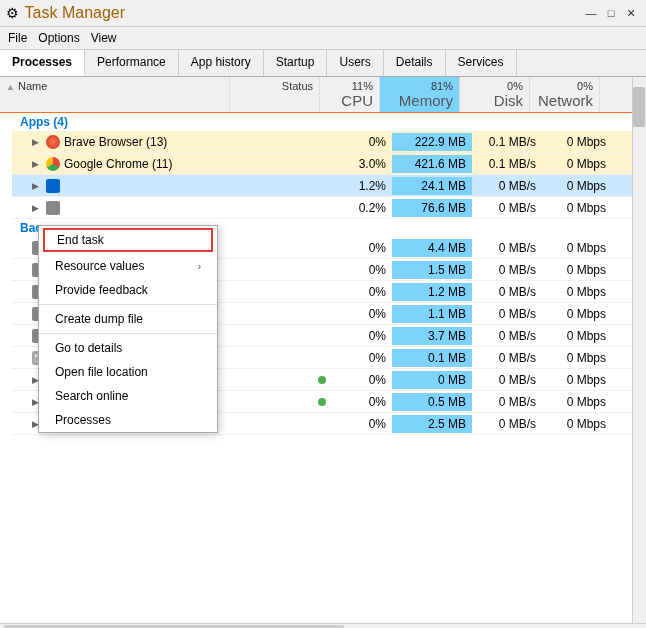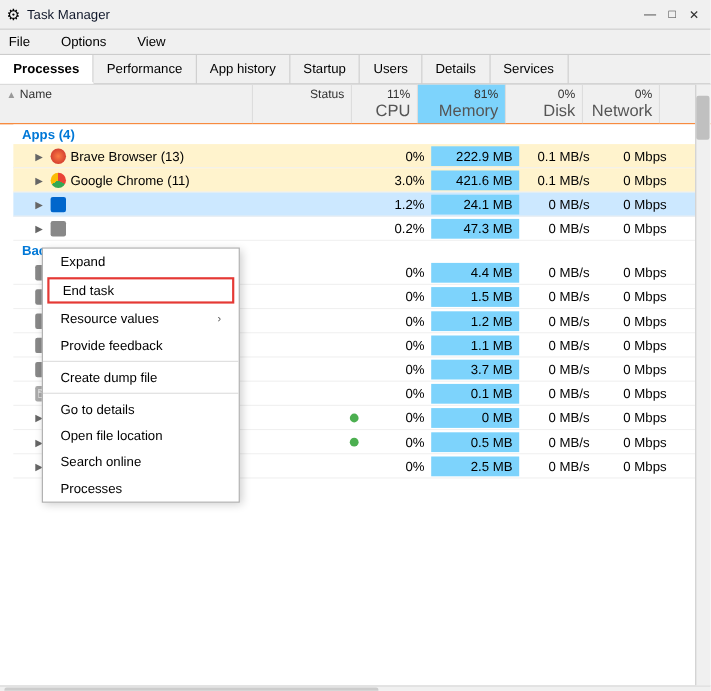--- a/index.html
+++ b/index.html
@@ -18,43 +18,43 @@
       justify-content: space-between;
       padding: 4px 6px;
       border-bottom: 1px solid #ccc;
     }
     .title-bar-left {
       display: flex;
       align-items: center;
       gap: 6px;
     }
     .title-bar-title {
-      font-size: 12px;
-      color: #0f172a;
+      font-size: 16px;
+      color: #a16207;
     }
     .title-bar-controls {
       display: flex;
       gap: 2px;
     }
     .title-bar-btn {
       width: 18px;
       height: 18px;
       background: transparent;
       border: none;
       cursor: pointer;
       font-size: 11px;
       display: flex;
       align-items: center;
       justify-content: center;
       color: #333;
     }
     .menu-bar {
       display: flex;
       padding: 2px 4px;
-      gap: 20px;
+      gap: 3px;
       border-bottom: 1px solid #ccc;
     }
     .menu-item {
       font-size: 12px;
       padding: 2px 4px;
       cursor: pointer;
       color: #000;
     }
     .tabs {
       display: flex;
@@ -326,21 +326,21 @@
     </div>
 
     <div class="process-row">
       <div class="cell name indent">
         <span class="expand-arrow">▶</span>
         <span class="task-icon" style="background:#888;"></span>
         <span></span>
       </div>
       <div class="cell"></div>
       <div class="cell">0.2%</div>
-      <div class="cell mem-bar-bg">47.3 MB</div>
+      <div class="cell mem-bar-bg">76.6 MB</div>
       <div class="cell">0 MB/s</div>
       <div class="cell">0 Mbps</div>
     </div>
 
     <div class="section-header">Bac...</div>
 
     <div class="process-row">
       <div class="cell name indent">
         <span class="task-icon" style="background:#888;"></span>
       </div>
@@ -442,23 +442,20 @@
       <div class="cell">0 Mbps</div>
     </div>
 
   </div>
 
   <div class="scrollbar-track">
     <div style="width:12px; height:40px; background:#c0c0c0; margin-top:10px; border-radius:2px;"></div>
   </div>
 
   <div class="context-menu">
-    <div class="ctx-item">
-      <span>Expand</span>
-    </div>
     <div class="ctx-item highlighted">
       <span>End task</span>
     </div>
     <div class="ctx-item">
       <span>Resource values</span>
       <span class="ctx-arrow">›</span>
     </div>
     <div class="ctx-item">
       <span>Provide feedback</span>
     </div>

